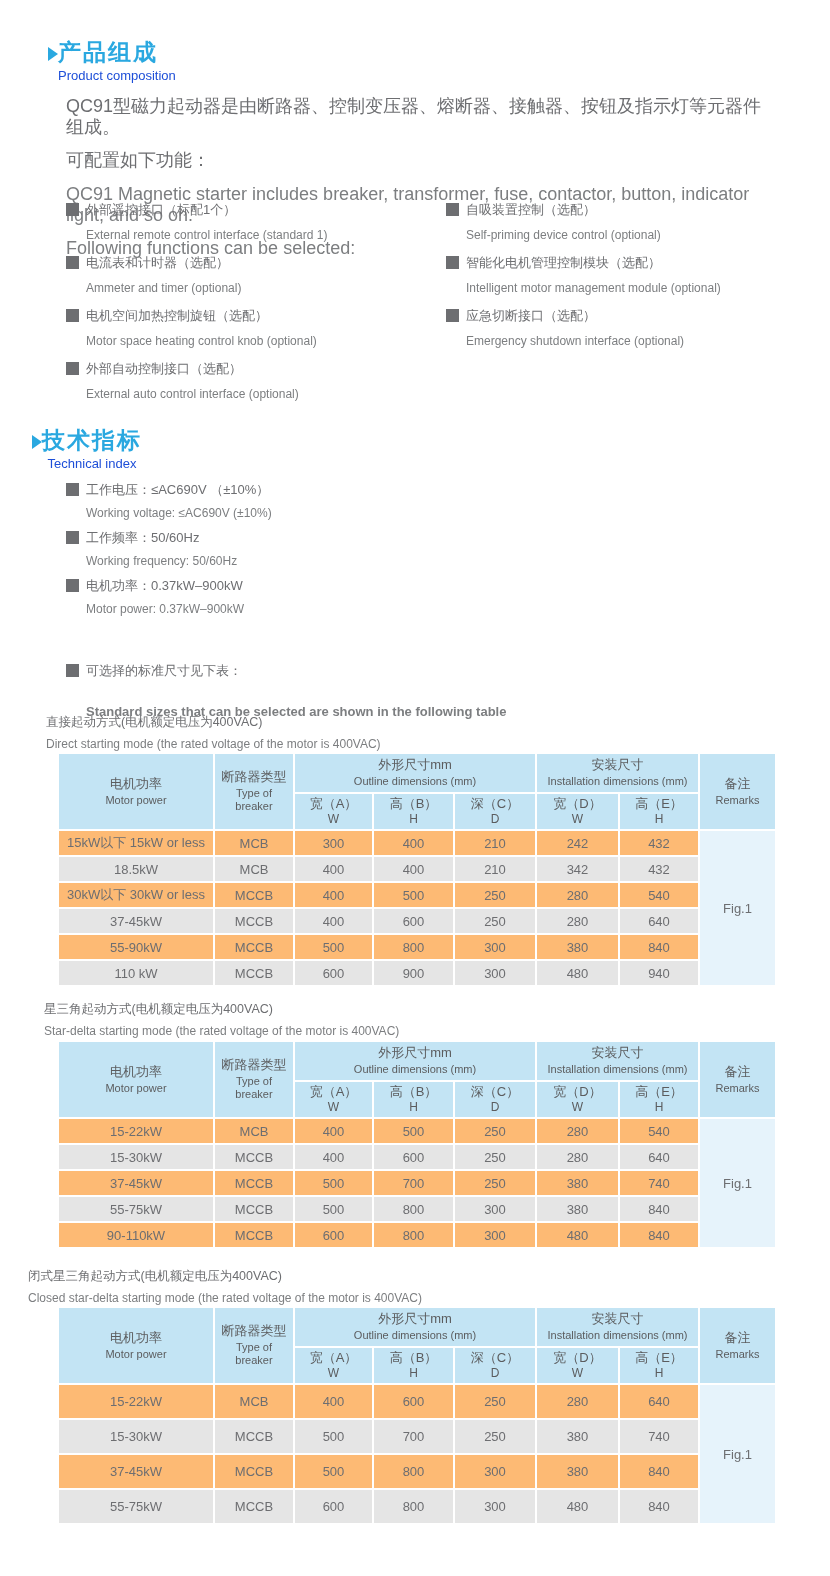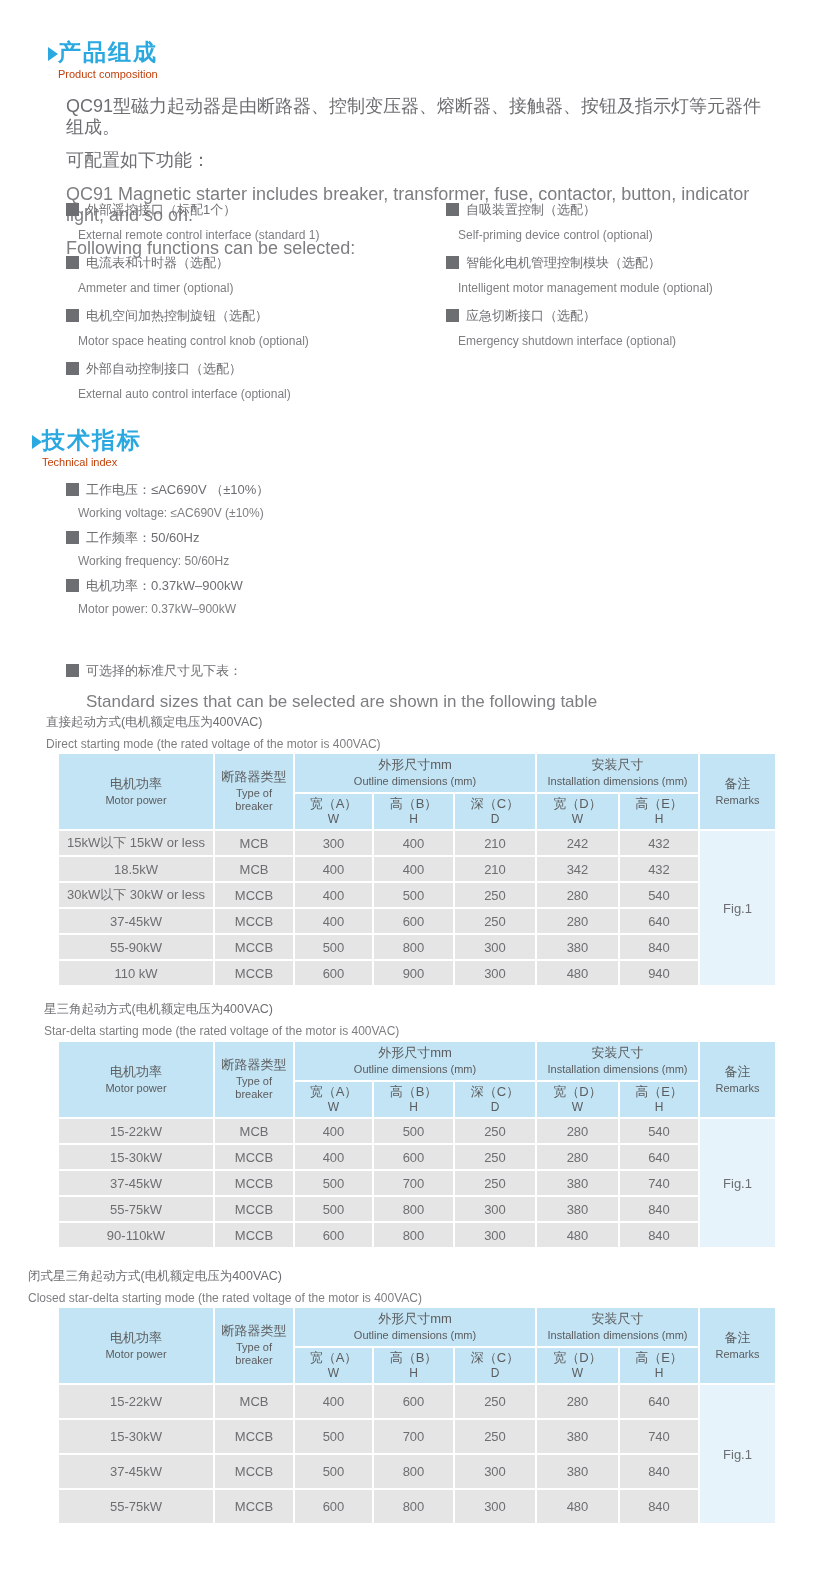--- a/index.html
+++ b/index.html
@@ -4,58 +4,58 @@
 <style>
   html,body{margin:0;padding:0;background:#fff;}
   body{font-family:"Liberation Sans","DejaVu Sans",sans-serif;color:#6d6e71;}
   .page{position:relative;width:830px;height:1576px;background:#ffffff;overflow:hidden;margin:0 auto;}
   .abs{position:absolute;}
 
   
   .sec-head{display:flex;align-items:flex-start;gap:0;}
   .tri{width:0;height:0;border-left:10px solid #2aa8e0;border-top:7px solid transparent;border-bottom:7px solid transparent;margin-top:7px;}
   .sec-title-cn{margin:0;font-size:23px;font-weight:bold;color:#2aa8e0;letter-spacing:2px;line-height:1.1;}
-  .sec-title-en{font-size:11px;color:#c2410c;margin-top:3px;}
+  .sec-title-en{font-size:13px;color:#1d4ed8;margin-top:3px;text-align:center;}
 
   
   .paras p{margin:0 0 13px 0;font-size:18px;line-height:1.15;}
   .paras .en{color:#7c7e80;}
 
   
   .sq{display:inline-block;width:13px;height:13px;background:#6d6e71;margin-right:7px;vertical-align:-2px;}
 
   
   .cols{display:flex;}
   .col-l{width:380px;flex:none;}
   .col-r{flex:1;}
   .feat{margin-bottom:12px;}
   .feat-cn{font-size:13px;color:#6d6e71;}
-  .feat-en{font-size:12px;color:#7c7e80;margin:9px 0 0 12px;}
+  .feat-en{font-size:12px;color:#7c7e80;margin:9px 0 0 20px;}
   .tech .feat{margin-bottom:9px;}
   .tech .feat-en{margin-top:7px;}
 
   
   .note-cn{font-size:13px;color:#6d6e71;}
-  .note-en{font-size:17px;color:#7c7e80;margin:12px 0 0 20px;}
+  .note-en{font-size:13px;color:#7c7e80;margin:24px 0 0 20px;font-weight:bold;}
 
   
   .tcap-cn{font-size:12.5px;color:#6d6e71;}
   .tcap-en{font-size:12px;color:#7c7e80;margin-top:6px;}
 
   
   table.spec{border-collapse:collapse;table-layout:fixed;width:718px;}
   table.spec th,table.spec td{border:2px solid #ffffff;padding:0;text-align:center;vertical-align:middle;font-weight:normal;}
   table.spec thead th{background:#c3e4f4;color:#5b5c5e;}
   table.spec thead tr.hr1 th{height:38px;}
   table.spec thead tr.hr2 th{height:35px;}
   table.spec .cn{font-size:13px;line-height:1.15;}
   table.spec .en{font-size:11px;line-height:1.15;margin-top:2px;}
   table.spec .en2{font-size:12px;line-height:1.1;margin-top:1px;}
   table.spec tbody td{font-size:13px;color:#6d6e71;}
-  table.spec tbody tr.dark td{background:#e5e5e5;}
+  table.spec tbody tr.dark td{background:#fdba74;}
   table.spec tbody tr.light td{background:#e5e5e5;}
   table.spec tbody td.remark{background:#e6f3fb !important;font-size:13px;}
   table.rows-sm tbody tr{height:26px;}
   table.rows-lg tbody tr{height:35px;}
 </style>
 </head>
 <body>
 
 <div class="page">
 

